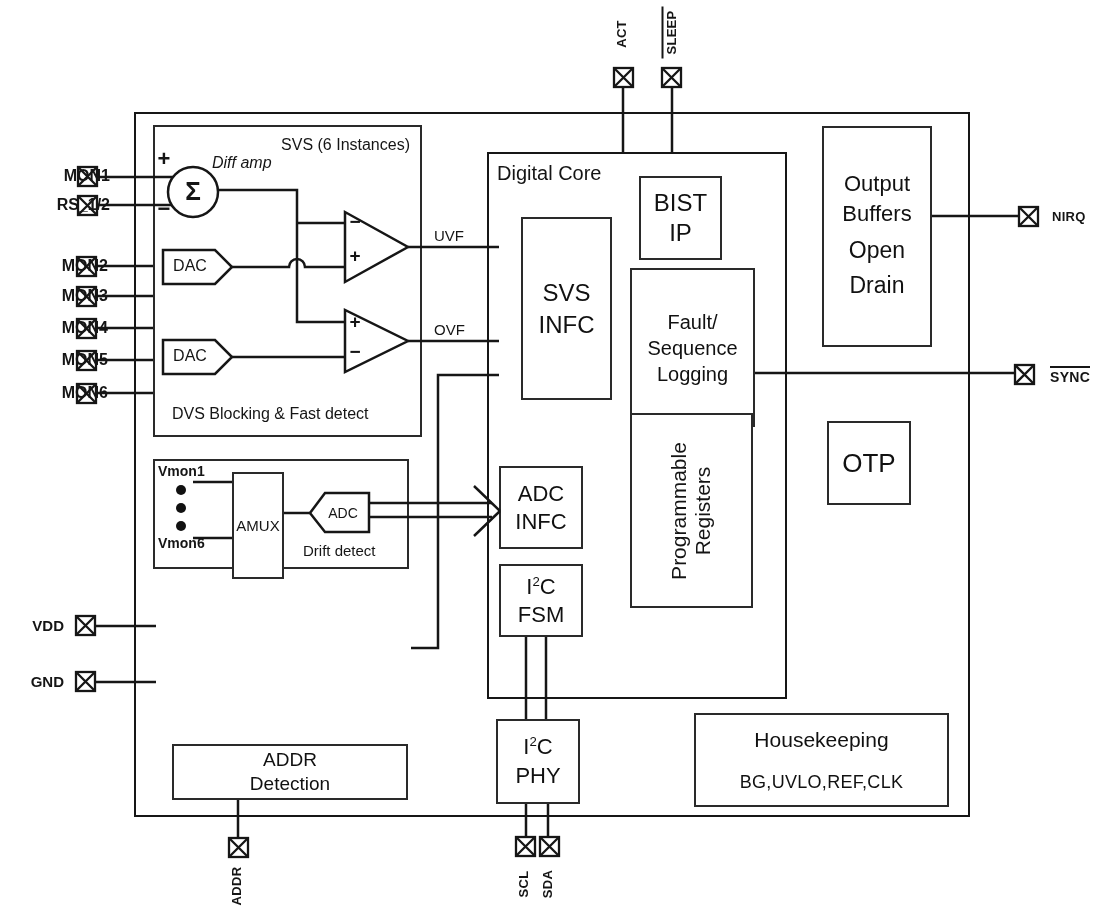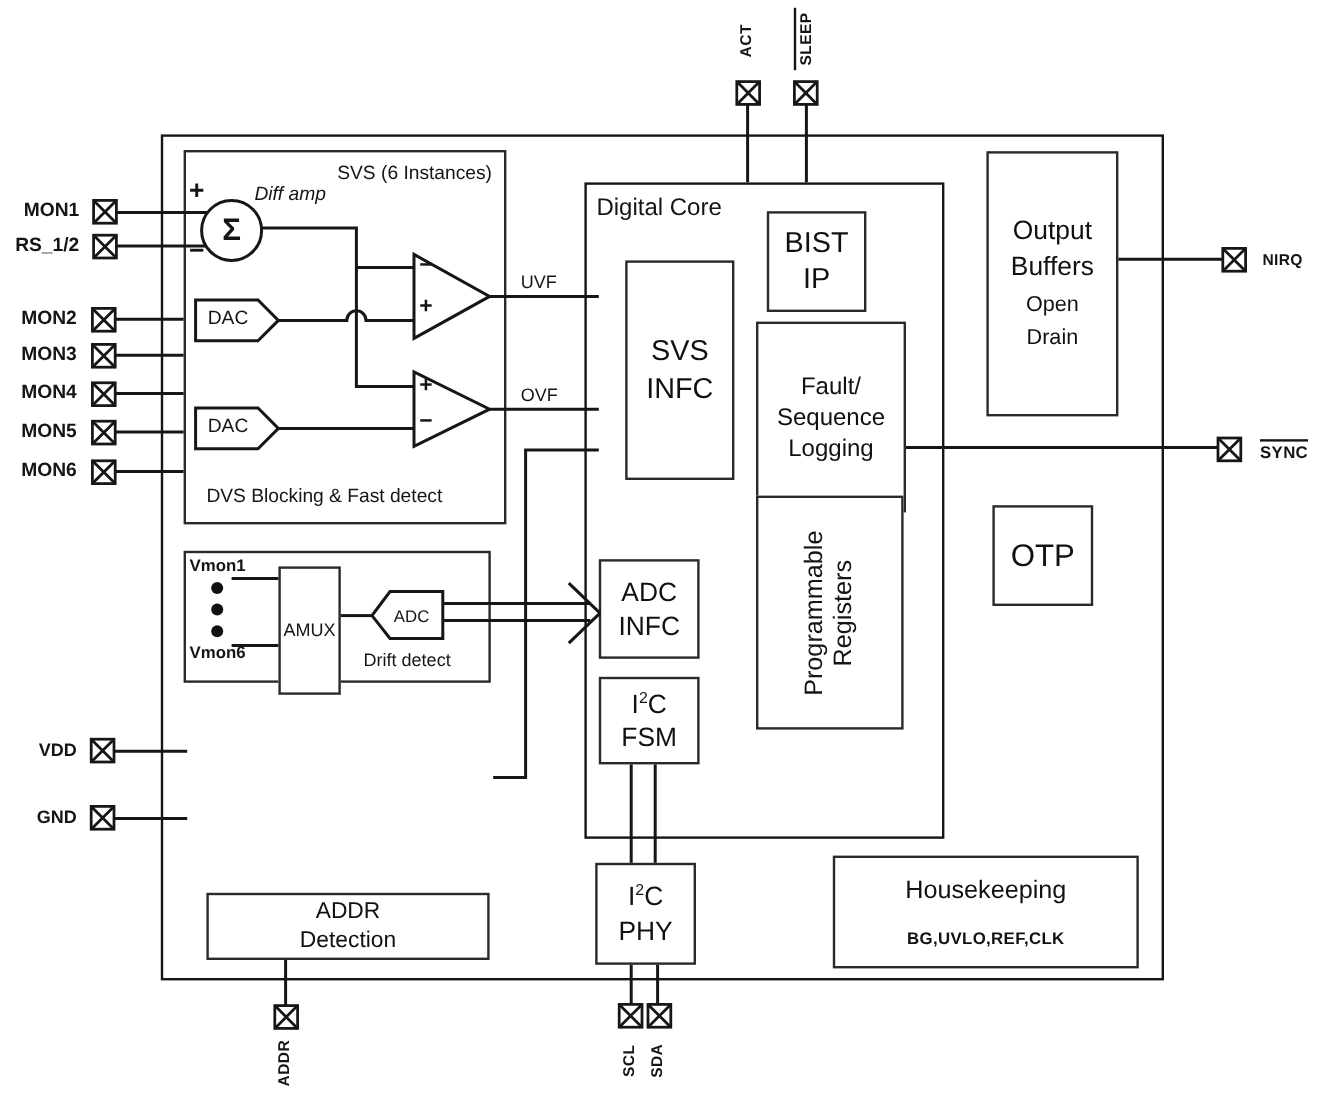--- a/index.html
+++ b/index.html
@@ -6,21 +6,21 @@
   #stage{position:relative;width:1100px;height:924px;background:#fff;overflow:hidden;
          font-family:"Liberation Sans",sans-serif;color:#111;}
   .box{position:absolute;border:2px solid #2a2a2a;background:#fff;box-sizing:border-box;}
   .thick{border-width:2.5px;border-color:#161616;}
   .center{display:flex;align-items:center;justify-content:center;text-align:center;}
   .lbl{position:absolute;color:#151515;white-space:pre-line;line-height:1.15;}
   .vrot{transform:rotate(-90deg);}
   .ctr{text-align:center;}
   .rt{text-align:right;}
   .ov{border-top:2px solid #161616;padding-top:1px;}
-  .pinfont{font-size:16px;font-weight:600;}
+  .pinfont{font-size:16px;font-weight:600;padding-left:44px;}
   .smallpin{font-size:13px;font-weight:700;letter-spacing:.3px;}
   svg{position:absolute;left:0;top:0;pointer-events:none;}
   sup{font-size:0.6em;}
 </style>
 </head>
 <body>
 
 <div id="stage">
 
   <div class="box thick" style="left:134px;top:112px;width:836px;height:705px;"></div>
@@ -76,31 +76,31 @@
   <div class="box center" style="left:496px;top:719px;width:84px;height:85px;">
     <span style="font-size:22px;line-height:1.3;text-align:center;">
       <span>I</span><sup>2</sup><span>C</span><br>
       <span>PHY</span>
     </span>
   </div>
 
   <div class="box center" style="left:822px;top:126px;width:110px;height:221px;flex-direction:column;">
     <span style="font-size:22px;white-space:pre-line;line-height:1.35;">Output
 Buffers</span>
-    <span style="font-size:18px;white-space:pre-line;line-height:1.55;margin-top:4px;">Open
+    <span style="font-size:23px;white-space:pre-line;line-height:1.55;margin-top:4px;">Open
 Drain</span>
   </div>
 
   <div class="box center" style="left:827px;top:421px;width:84px;height:84px;">
     <span style="font-size:26px;">OTP</span>
   </div>
 
   <div class="box center" style="left:694px;top:713px;width:255px;height:94px;flex-direction:column;">
     <span style="font-size:21px;">Housekeeping</span>
-    <span style="font-size:14px;font-weight:700;margin-top:20px;letter-spacing:.3px;">BG,UVLO,REF,CLK</span>
+    <span style="font-size:18px;font-weight:400;margin-top:20px;letter-spacing:.3px;">BG,UVLO,REF,CLK</span>
   </div>
 
   <svg width="1100" height="924" viewBox="0 0 1100 924">
     <g stroke="#161616" stroke-width="2.5" fill="none">
 
       <path d="M96,177 H174"></path>
       <path d="M96,205 H173"></path>
       <path d="M96,266 H153"></path>
       <path d="M96,296 H153"></path>
       <path d="M96,328 H153"></path>

